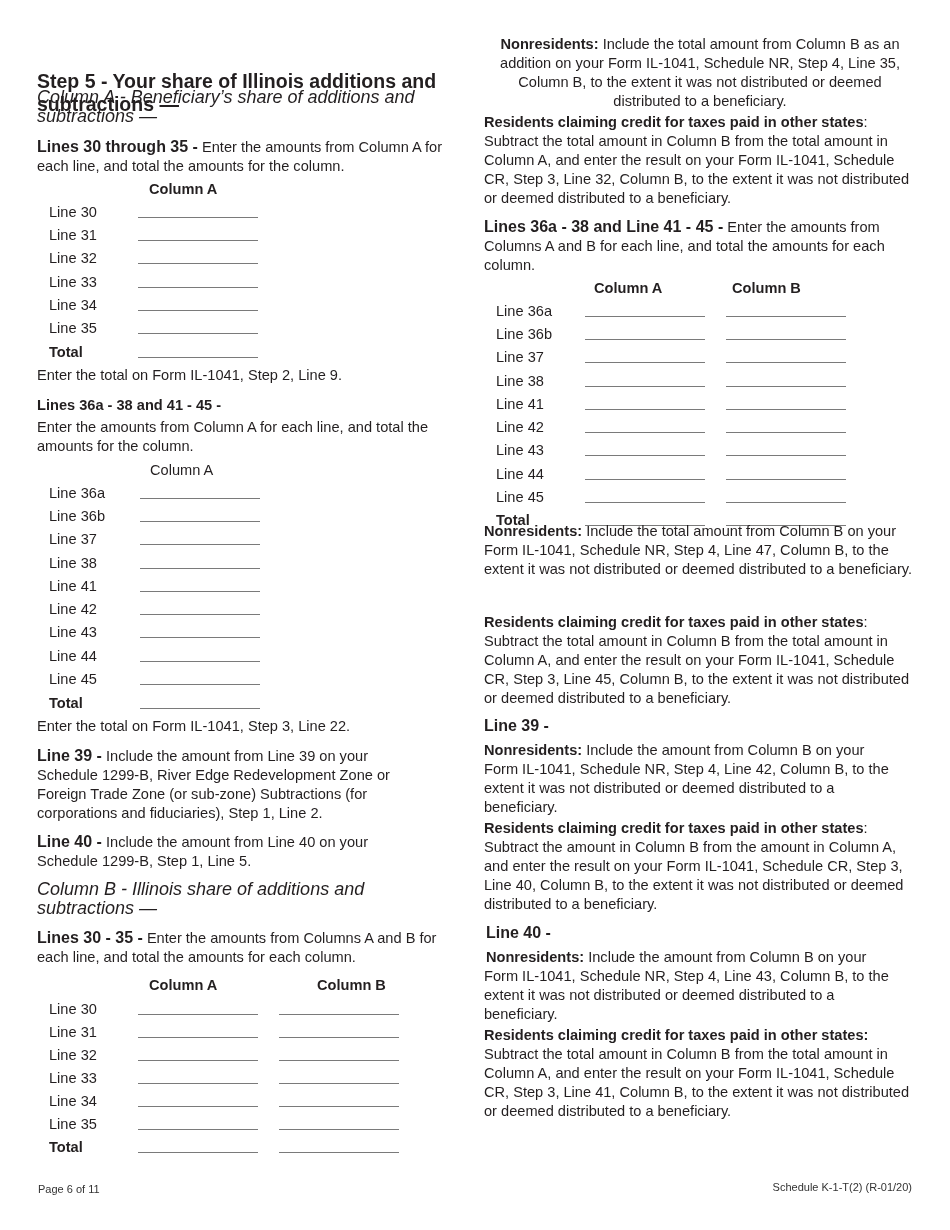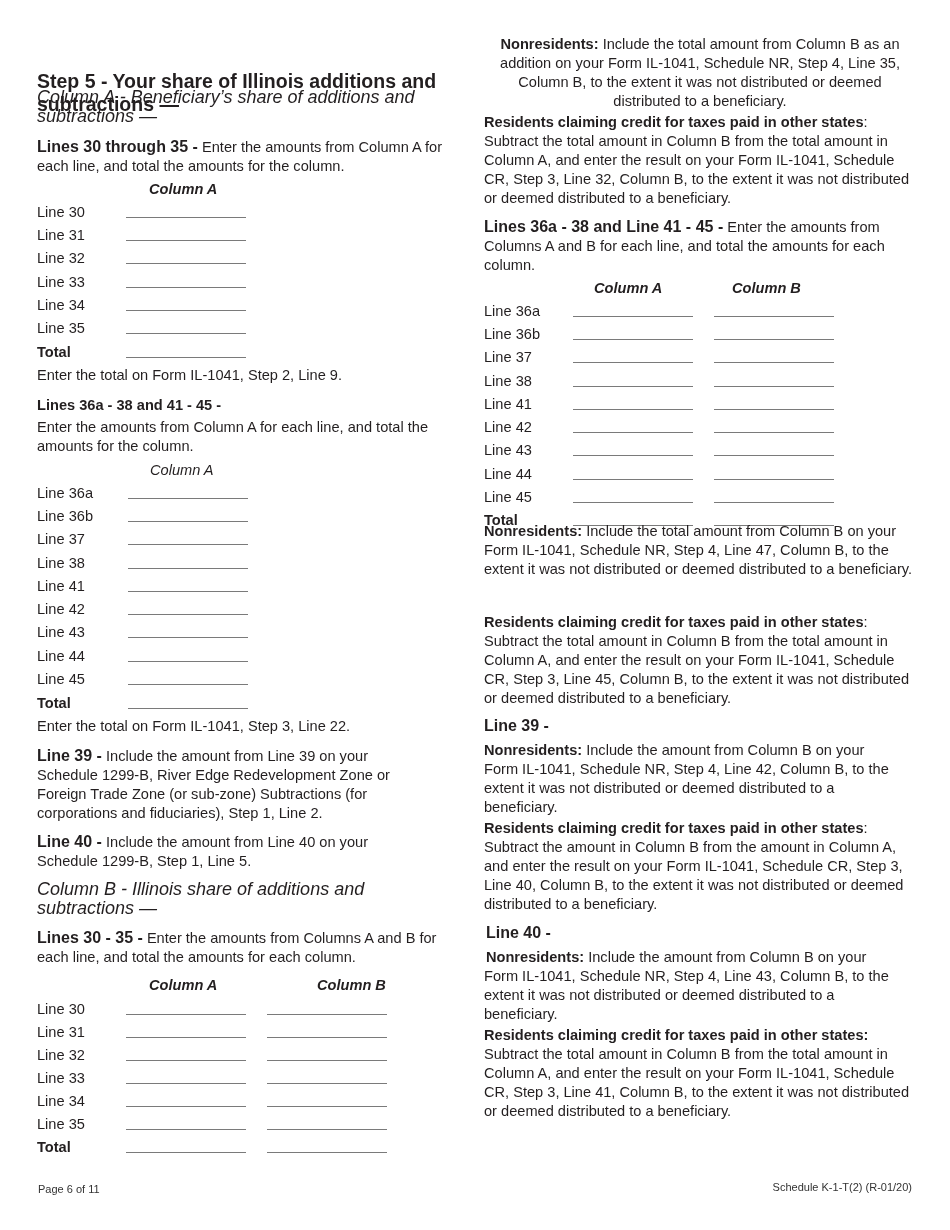--- a/index.html
+++ b/index.html
@@ -9,23 +9,23 @@
   }
   .col { position: absolute; top: 0; }
   .col-left { left: 37px; width: 432px; }
   .col-right { left: 484px; width: 440px; }
   .abs { position: absolute; left: 0; }
   .h1 { font-size: 19.5px; font-weight: bold; line-height: 23px; width: 430px; margin-top: 36px; }
   .h2i { font-size: 18px; font-style: italic; line-height: 19px; width: 420px; }
   .p { font-size: 14.6px; line-height: 19px; }
   .p b { font-weight: bold; }
   .lead { font-size: 16px; font-weight: bold; }
-  .colhdr { font-size: 14.6px; position: absolute; line-height: 18px; font-style: italic; }
+  .colhdr { font-size: 14.6px; position: absolute; line-height: 18px; }
   .colhdr.bold { font-weight: bold; }
-  .row { position: absolute; left: 0; height: 23px; width: 430px; }
+  .row { position: absolute; left: 12px; height: 23px; width: 430px; }
   .row .lbl { position: absolute; left: 0; top: 0; font-size: 14.6px; line-height: 18px; }
   .row .lbl.bold { font-weight: bold; }
   .blank {
     position: absolute; top: 14px; height: 0;
     border-bottom: 1.3px solid #7a7a7a; width: 120px;
   }
   .footer { position: absolute; font-size: 11px; color: #333; }
 </style>
 </head>
 <body>

